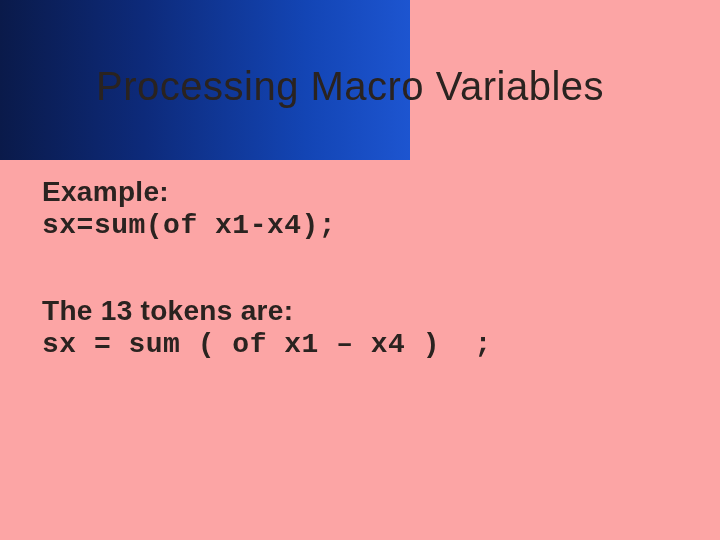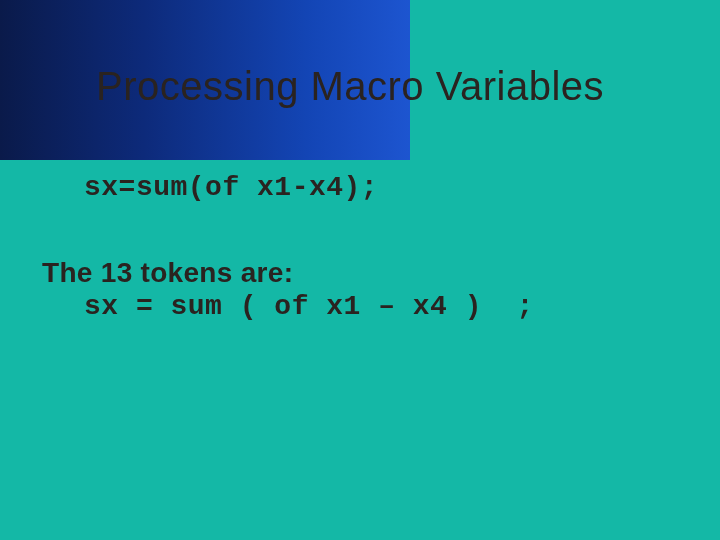--- a/index.html
+++ b/index.html
@@ -7,21 +7,21 @@
     padding: 0;
     width: 720px;
     height: 540px;
     overflow: hidden;
     font-family: "Arial", "Helvetica", sans-serif;
   }
   .slide {
     position: relative;
     width: 720px;
     height: 540px;
-    background: #14b8a6;
+    background: #fca5a5;
   }
   .title-band {
     position: absolute;
     top: 0;
     left: 0;
     width: 410px;
     height: 160px;
     background: linear-gradient(90deg, #0a1a4a 0%, #0d2a7a 35%, #1345b5 75%, #1d55d0 100%);
   }
   .slide-title {
@@ -50,32 +50,32 @@
     letter-spacing: 0.3px;
   }
   .code {
     font-family: "Courier New", Courier, monospace;
     font-weight: 700;
     font-size: 28px;
     color: #2a2320;
     margin-top: 2px;
     letter-spacing: 0.5px;
     white-space: pre;
-    margin-left: 42px;
   }
   .gap {
     height: 48px;
   }
 </style>
 </head>
 <body>
 
 <div class="slide">
   <div class="title-band"></div>
   <div class="slide-title">Processing Macro Variables</div>
 
   <div class="body">
+    <div class="label">Example:</div>
     <div class="code">sx=sum(of x1-x4);</div>
     <div class="gap"></div>
     <div class="label">The 13 tokens are:</div>
     <div class="code">sx = sum ( of x1 – x4 )  ;</div>
   </div>
 </div>
 
 </body></html>

